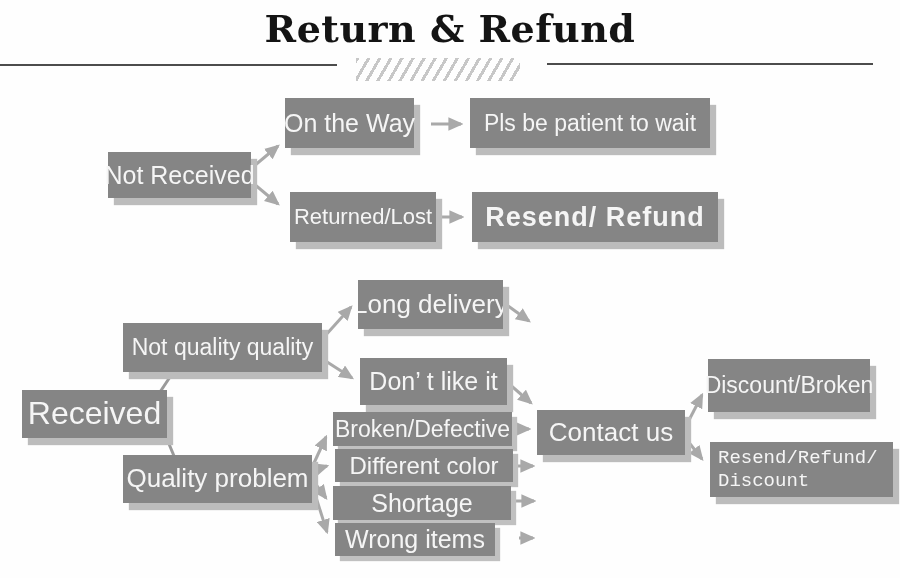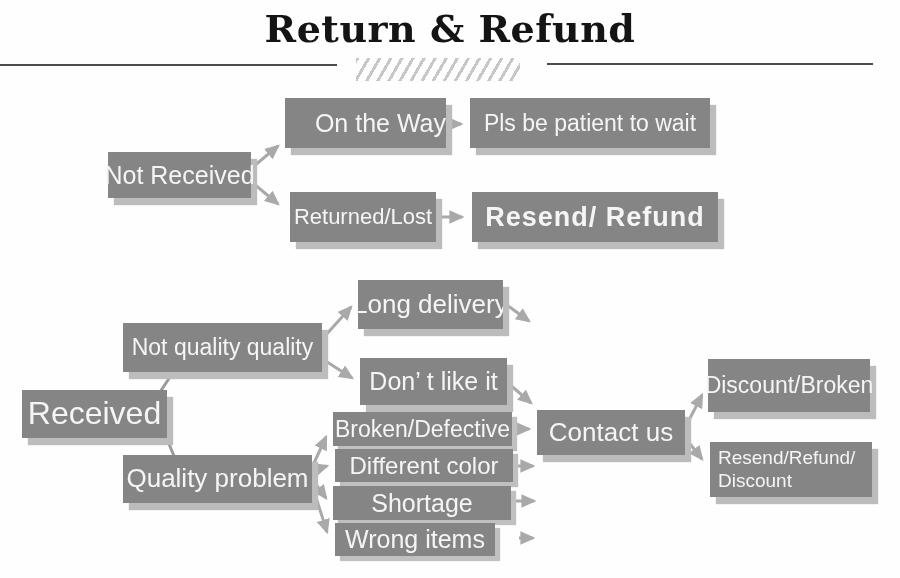--- a/index.html
+++ b/index.html
@@ -92,21 +92,21 @@
     </g>
     <g stroke="#9a9a9a" stroke-width="3" fill="none">
       <line x1="160" y1="392" x2="172" y2="374"></line>
       <line x1="162" y1="427" x2="174" y2="456"></line>
     </g>
   </svg>
 
   <div class="node" style="left:108px; top:152px; width:143px; height:46px; font-size:25px;">
     <span>Not Received</span>
   </div>
-  <div class="node" style="left:285px; top:98px; width:161px; height:50px; font-size:25px;justify-content:flex-end;">
+  <div class="node" style="left:285px; top:98px; width:129px; height:50px; font-size:25px;">
     <span>On the Way</span>
   </div>
   <div class="node" style="left:470px; top:98px; width:240px; height:50px; font-size:23px;">
     <span>Pls be patient to wait</span>
   </div>
   <div class="node" style="left:290px; top:192px; width:146px; height:50px; font-size:22px;">
     <span>Returned/Lost</span>
   </div>
   <div class="node emph" style="left:472px; top:192px; width:246px; height:50px; font-size:27px;">
     <span>Resend/ Refund</span>
@@ -140,18 +140,18 @@
   <div class="node sm" style="left:335px; top:523px; width:160px; height:33px; font-size:25px;">
     <span>Wrong items</span>
   </div>
 
   <div class="node" style="left:537px; top:410px; width:148px; height:45px; font-size:26px;">
     <span>Contact us</span>
   </div>
   <div class="node" style="left:708px; top:359px; width:162px; height:53px; font-size:23px;">
     <span>Discount/Broken</span>
   </div>
-  <div class="node two-line" style="left:710px; top:442px; width:162px; height:55px; font-size:19px;">
+  <div class="node two-line" style="left:710px; top:442px; width:183px; height:55px; font-size:19px;font-family:Liberation Mono, monospace;">
     <span>Resend/Refund/</span>
     <span>Discount</span>
   </div>
 
 </div>
 
 </body></html>

